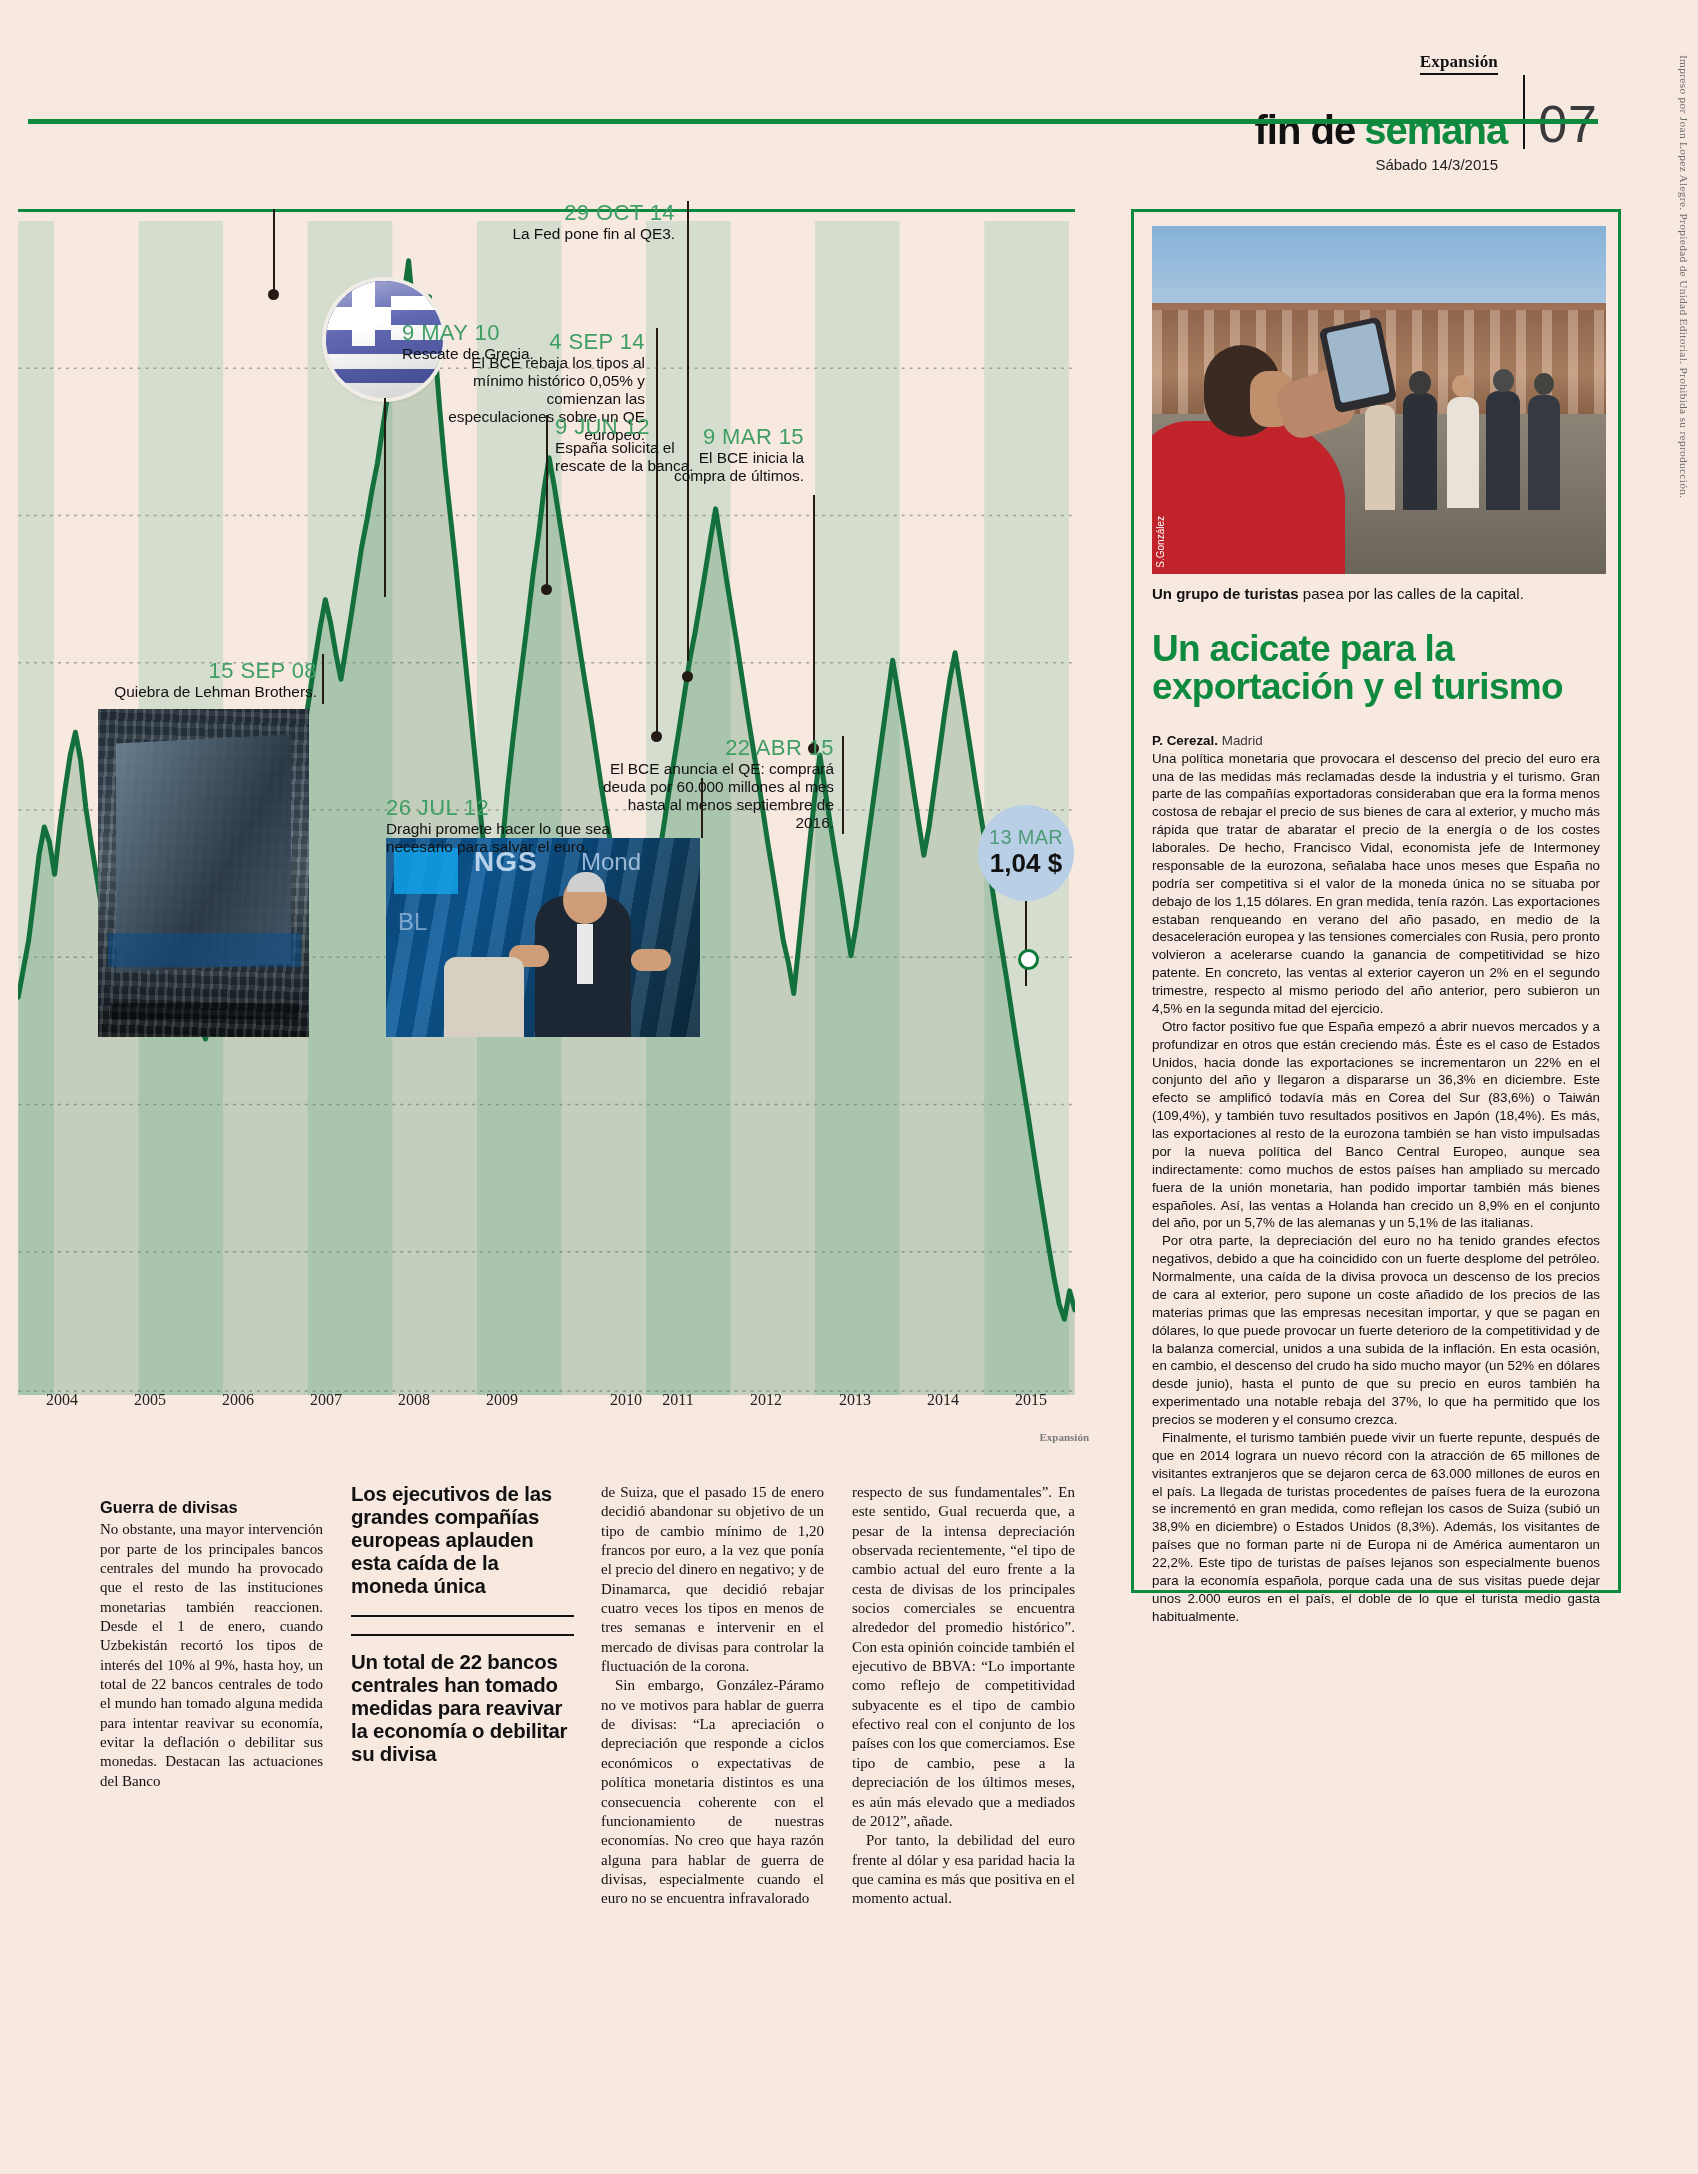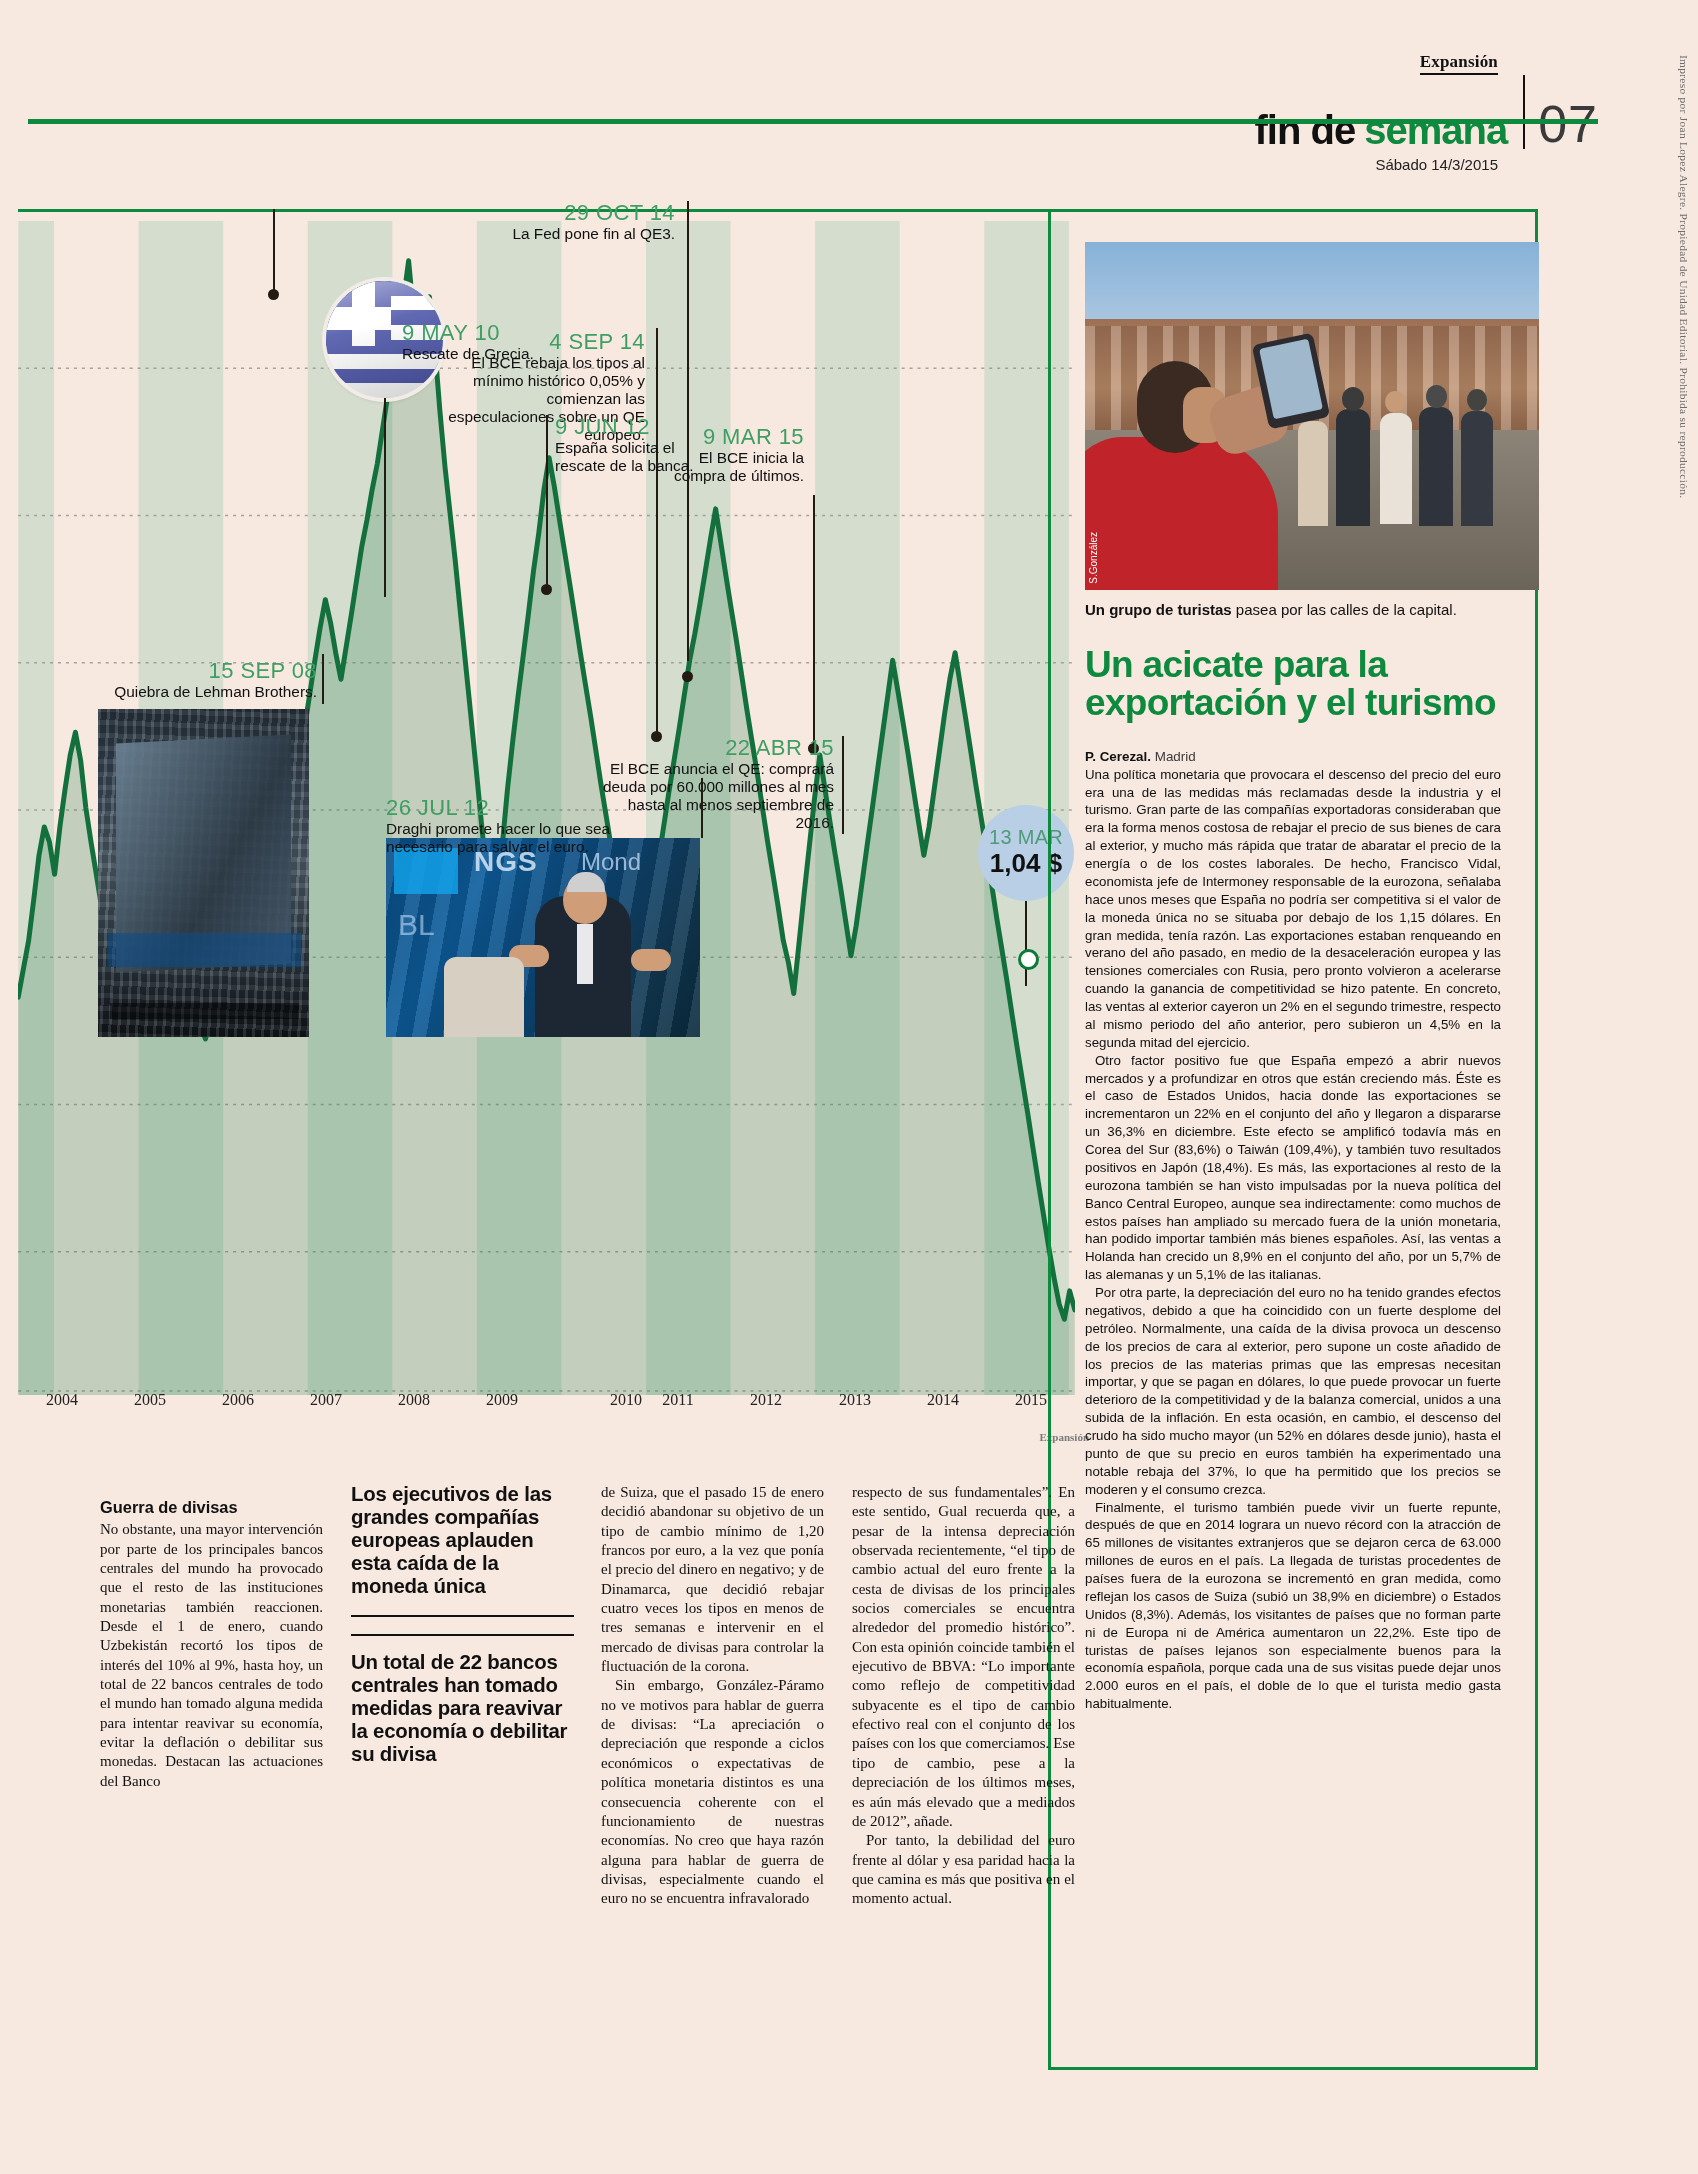--- a/index.html
+++ b/index.html
@@ -114,24 +114,24 @@
   .flag-gloss{
     position:absolute;inset:0;border-radius:50%;
     background:linear-gradient(165deg,rgba(255,255,255,.55) 0%,rgba(255,255,255,.12) 38%,rgba(0,0,0,.18) 100%);
   }
 
   
   .ph{position:absolute;overflow:hidden;}
 
   
   #right-col{
-    position:absolute;left:1048px;top:209px;width:490px;height:1861px;
+    position:absolute;left:1131px;top:209px;width:490px;height:1384px;
     border-left:3px solid #0e8a3e;border-right:3px solid #0e8a3e;
     border-top:3px solid #0e8a3e;border-bottom:3px solid #0e8a3e;
-    padding:16px;box-sizing:border-box;
+    padding:0;box-sizing:border-box;
   }
   .rc-pad{padding:14px 18px 16px 18px;}
   .rc-photo{position:relative;width:454px;height:348px;overflow:hidden;}
   .rc-photo-credit{
     position:absolute;left:3px;bottom:6px;color:#fff;font-size:10px;
     writing-mode:vertical-rl;transform:rotate(180deg);
   }
   .rc-caption{
     font-size:15px;line-height:1.25;margin-top:11px;color:#111;
   }
@@ -246,21 +246,21 @@
         <div style="position:absolute;left:12px;bottom:18px;width:189px;height:16px;background:rgba(0,0,0,.45);"></div>
       </div>
 
       <div class="ph" style="left:368px;top:617px;width:314px;height:199px;
                   background:linear-gradient(120deg,#0a4e86 0%,#0d5d9c 28%,#0b4a7d 52%,#123a55 80%,#0a2a3d 100%);">
         <div style="position:absolute;left:0;top:0;width:100%;height:100%;
              background:repeating-linear-gradient(100deg,rgba(255,255,255,.09) 0 14px,rgba(0,0,0,.12) 14px 30px);"></div>
         <div style="position:absolute;left:8px;top:10px;width:64px;height:46px;background:#12a0e8;opacity:.85;"></div>
         <div style="position:absolute;left:88px;top:8px;color:#dfefff;font-size:28px;font-weight:700;letter-spacing:1px;opacity:.8;">NGS</div>
         <div style="position:absolute;left:195px;top:10px;color:#cfe6ff;font-size:24px;opacity:.7;">Mond</div>
-        <div style="position:absolute;left:12px;top:70px;color:#cfe6ff;font-size:30px;opacity:.55;">BL</div>
+        <div style="position:absolute;left:12px;top:70px;color:#cfe6ff;font-size:24px;opacity:.55;">BL</div>
 
         <div style="position:absolute;left:149px;top:58px;width:96px;height:141px;background:#1d2733;border-radius:30px 30px 0 0;"></div>
         <div style="position:absolute;left:177px;top:38px;width:44px;height:48px;border-radius:50%;background:#cf9d77;"></div>
         <div style="position:absolute;left:181px;top:34px;width:38px;height:20px;border-radius:18px 18px 0 0;background:#cfcfcf;"></div>
         <div style="position:absolute;left:191px;top:86px;width:16px;height:60px;background:#e9e9ec;"></div>
         <div style="position:absolute;left:123px;top:107px;width:40px;height:22px;border-radius:12px;background:#cf9d77;"></div>
         <div style="position:absolute;left:245px;top:111px;width:40px;height:22px;border-radius:12px;background:#cf9d77;"></div>
         <div style="position:absolute;left:58px;top:119px;width:80px;height:80px;background:#d6cfc2;border-radius:12px 12px 0 0;"></div>
       </div>
 

